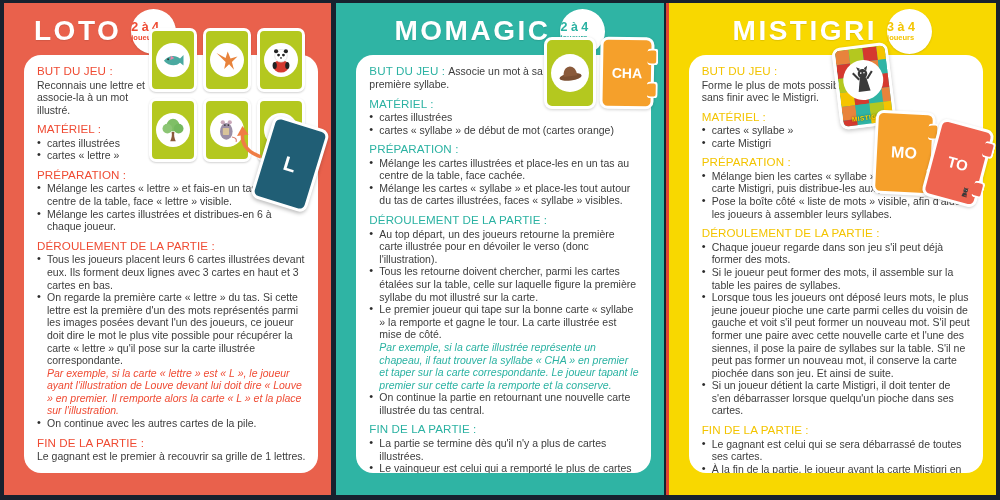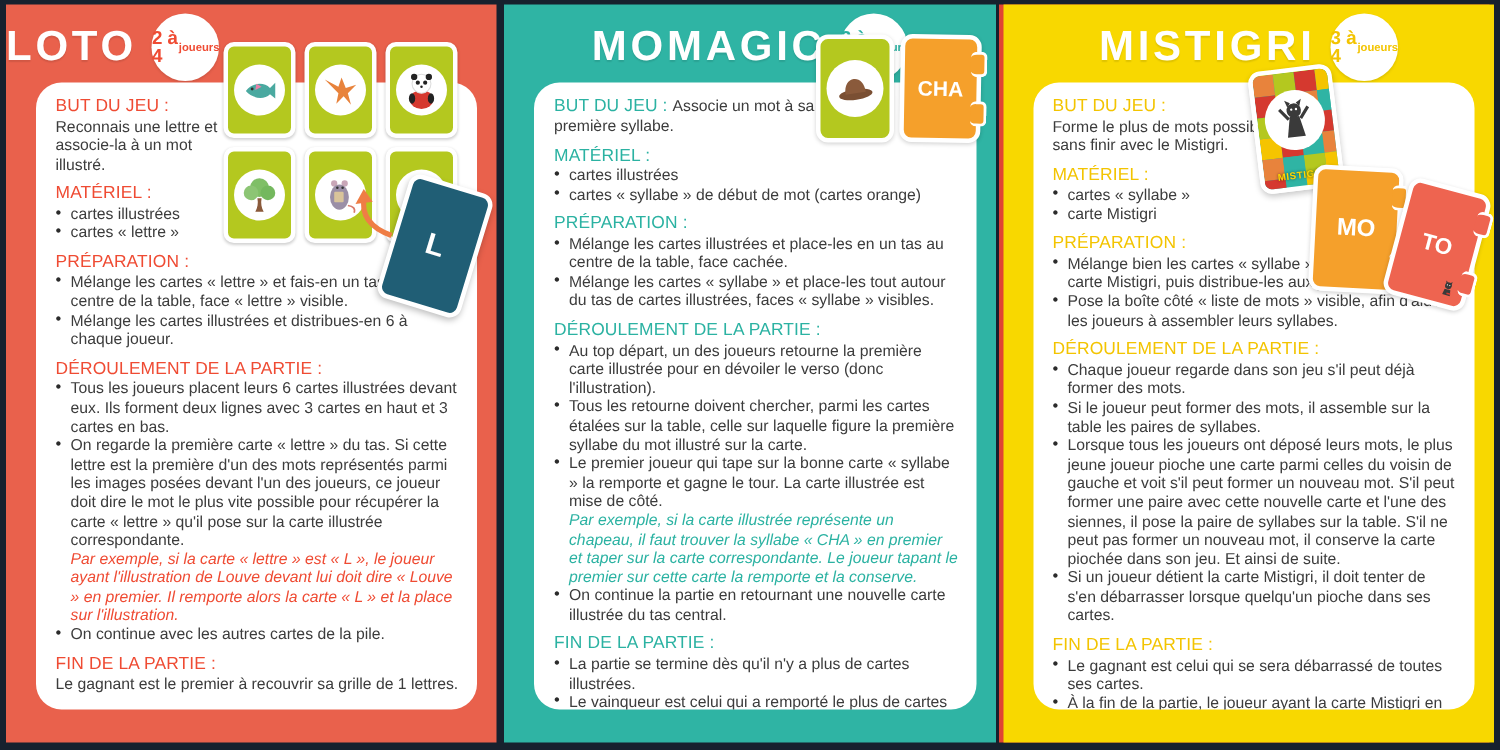--- a/index.html
+++ b/index.html
@@ -3,23 +3,23 @@
 <meta charset="utf-8">
 <style>
   html,body{margin:0;padding:0}
   body{width:1000px;height:500px;font-family:"Liberation Sans",sans-serif;background:#17212e;overflow:hidden}
   .board{display:flex;height:500px;box-sizing:border-box;padding:3px 4px 5px 4px;gap:5px}
   .panel{position:relative;flex:1;overflow:hidden;background:var(--bg)}
   .p-mistigri{box-shadow:-3px 0 0 #e04433}
 
   
   .panel-head{height:50px;display:flex;align-items:center;justify-content:center;gap:10px;padding-top:6px;box-sizing:border-box}
-  .p-loto .panel-head{justify-content:flex-start;}
+  .p-loto .panel-head{justify-content:flex-start;padding-left:30px}
   .game-title{margin:0;font-size:28px;font-weight:800;color:#fff;letter-spacing:2.5px;text-shadow:0 1px 1px rgba(0,0,0,.10)}
-  .players-badge{width:45px;height:45px;border-radius:50%;background:#fff;display:flex;flex-direction:row;align-items:center;justify-content:center;line-height:1;flex:0 0 auto;box-shadow:0 1px 2px rgba(0,0,0,.12)}
+  .players-badge{width:45px;height:45px;border-radius:50%;background:#fff;display:flex;flex-direction:column;align-items:flex-start;justify-content:center;line-height:1;flex:0 0 auto;box-shadow:0 1px 2px rgba(0,0,0,.12)}
   .players-range{font-size:12.5px;font-weight:800;color:var(--accent)}
   .players-label{font-size:7.5px;font-weight:700;color:var(--accent);margin-top:1px}
 
   
   .sheet{position:absolute;left:20px;right:13px;top:52px;bottom:22px;background:#fff;border-radius:17px;padding:9px 11px 8px 13px;box-sizing:border-box;overflow:hidden}
   .sections{position:relative}
   .sec{margin:0}
   .sec-h{color:var(--accent);font-weight:400;font-size:11.6px;margin:6px 0 1.5px 0;letter-spacing:.1px}
   .sec:first-child .sec-h{margin-top:0}
   .sec-h.inline{display:inline;margin:0}
@@ -39,21 +39,21 @@
 
   
   .loto-art{position:absolute;top:25px;right:20px;width:162px;z-index:3}
   .loto-grid{display:grid;grid-template-columns:repeat(3,48px);gap:6px}
   .mini-card{height:64px;background:var(--card-green,#b4c81f);border:3px solid #fff;border-radius:7px;box-sizing:border-box;display:flex;align-items:center;justify-content:center;box-shadow:0 1px 2px rgba(0,0,0,.18)}
   .mini-card .disc{width:34px;height:34px;border-radius:50%;background:#fff;display:flex;align-items:center;justify-content:center}
   .letter-card{position:absolute;right:12px;top:118px;width:52px;height:80px;background:var(--card-navy,#205e75);border:3px solid #fff;border-radius:8px;transform:rotate(17deg);display:flex;align-items:center;justify-content:center;color:#fff;font-size:20px;font-weight:800;box-shadow:0 2px 4px rgba(0,0,0,.25);z-index:4}
   .loto-arrow{position:absolute;right:66px;top:118px;z-index:5}
 
   
-  .momagic-art{position:absolute;top:20px;right:10px;display:flex;gap:4px;z-index:3}
+  .momagic-art{position:absolute;top:34px;right:10px;display:flex;gap:4px;z-index:3}
   .illus-card{width:52px;height:72px;background:var(--card-green,#b4c81f);border:3px solid #fff;border-radius:8px;box-sizing:border-box;display:flex;align-items:center;justify-content:center;box-shadow:0 1px 3px rgba(0,0,0,.18)}
   .illus-card .disc{width:38px;height:38px;border-radius:50%;background:#fff;display:flex;align-items:center;justify-content:center}
   .syl-card{position:relative;background:var(--card-orange,#f5a02b);border:3px solid #fff;border-radius:8px;box-sizing:border-box;display:flex;align-items:center;justify-content:center;color:#fff;font-weight:800;box-shadow:0 1px 3px rgba(0,0,0,.18)}
   .syl-card::before,.syl-card::after{content:"";position:absolute;right:-7px;width:9px;height:13px;border-radius:4px;background:inherit;border:2px solid #fff;border-left:none}
   .syl-card::before{top:8px}
   .syl-card::after{bottom:8px}
   .cha-card{width:54px;height:72px;font-size:14px;transform:rotate(1deg)}
 
   
   .mistigri-art{position:absolute;top:42px;right:4px;width:158px;height:180px;z-index:3}

